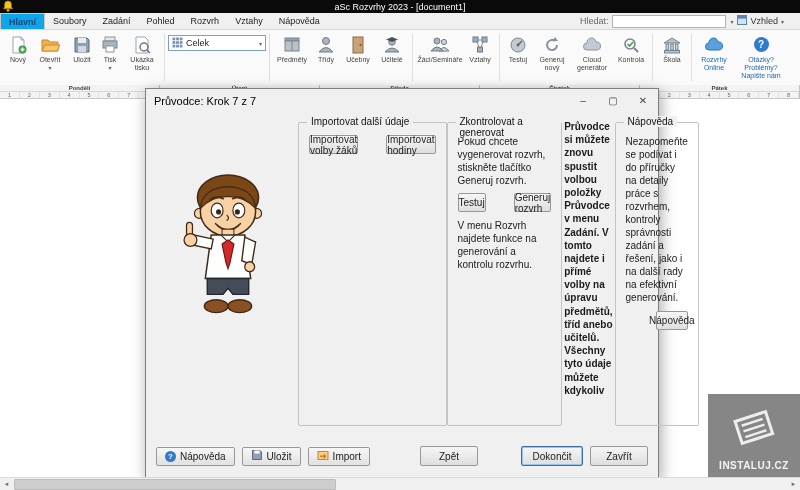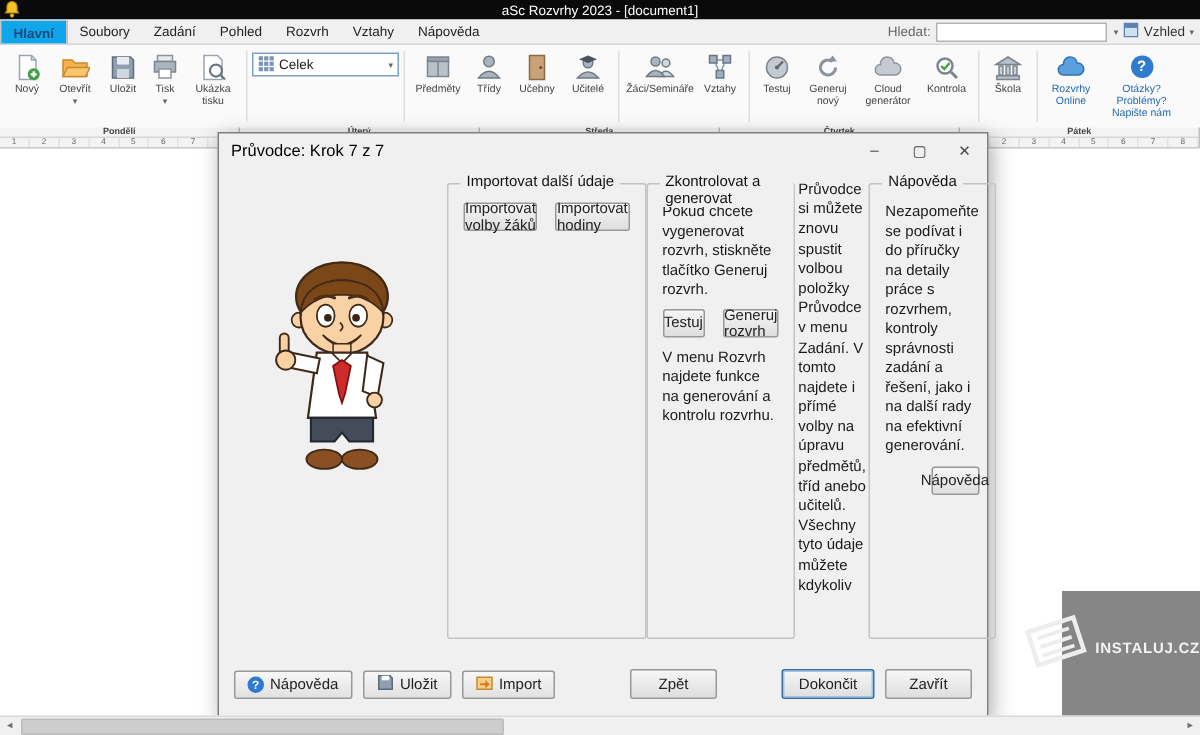--- a/index.html
+++ b/index.html
@@ -10,21 +10,21 @@
   }
   
   .titlebar{position:absolute;top:0;left:0;right:0;height:13px;background:#0a0a0a;
     color:#fff;font-size:9px;display:flex;align-items:center;justify-content:center;}
   .bell{position:absolute;left:2px;top:0px;width:13px;height:13px;display:flex;align-items:center;}
   
   .menubar{position:absolute;top:13px;left:0;right:0;height:16px;background:#f0f0f0;
     border-bottom:1px solid #d6d6d6;display:flex;align-items:stretch;font-size:9px;color:#222;}
   .tab{padding:0 8px;display:flex;align-items:center;cursor:default;}
   .tab.active{background:#0ea5e9;border:1px solid #c6c6c6;border-bottom:none;color:#18497e;font-weight:bold;}
-  .menubar-right{margin-left:auto;display:flex;align-items:center;gap:4px;padding-right:4px;color:#666;}
+  .menubar-right{margin-left:auto;display:flex;align-items:center;gap:4px;padding-right:16px;color:#666;}
   .search-input{width:108px;height:11px;font-size:9px;border:1px solid #b3b3b3;background:#fff;padding:0 2px;outline:none;}
   .dd{font-size:6px;color:#666;}
   .vzhled{display:flex;align-items:center;gap:3px;color:#333;}
   
   .ribbon{position:absolute;top:30px;left:0;right:0;height:54px;background:#fafafa;
     border-bottom:1px solid #d2d2d2;display:flex;align-items:flex-start;padding:2px 2px 0 3px;}
   .rbtn{display:flex;flex-direction:column;align-items:center;padding-top:2px;gap:1px;
     font-size:7px;color:#444;text-align:center;line-height:1.15;}
   .rbtn .ric{height:21px;display:flex;align-items:center;justify-content:center;}
   .rlabel{max-width:100%;}
@@ -49,39 +49,39 @@
     border:1px solid #7f7f7f;box-shadow:2px 4px 14px rgba(0,0,0,.35);display:flex;flex-direction:column;}
   .dlg-title{height:23px;flex:none;display:flex;align-items:center;padding-left:8px;font-size:11px;color:#000;}
   .dlg-controls{margin-left:auto;display:flex;height:100%;}
   .dlg-ctl{width:30px;display:flex;align-items:center;justify-content:center;font-size:10px;color:#444;}
   .dlg-body{flex:1;display:flex;padding:4px 12px 0 10px;min-height:0;}
   .mascot-col{width:142px;flex:none;display:flex;justify-content:center;align-items:flex-start;padding-top:52px;}
   .dlg-right{flex:1;display:flex;font-size:10px;color:#1a1a1a;padding-top:6px;}
   .group{border:1px solid #c3c3c3;border-radius:2px;position:relative;margin-bottom:15px;
     padding:12px 10px 9px 10px;}
   .group-label{position:absolute;top:-7px;left:8px;background:#f0f0f0;padding:0 4px;font-size:10px;color:#111;}
-  .btn-row{display:flex;justify-content:space-between;gap:12px;}
+  .btn-row{display:flex;justify-content:space-between;gap:28px;}
   .gbtn{flex:1;height:17px;background:linear-gradient(#f6f6f6,#dedede);border:1px solid #989898;
     border-radius:2px;font-size:10px;color:#222;display:flex;align-items:center;justify-content:center;cursor:default;}
   .gtext{margin:0 0 6px 0;line-height:1.3;}
   .gtext2{margin:7px 0 0 0;line-height:1.3;}
-  .para{margin:-2px 2px 13px 2px;line-height:1.32;}
+  .para{margin:-2px 2px 13px 2px;line-height:1.32;font-weight:bold;}
   .help-btn-row{display:flex;justify-content:flex-end;margin-top:7px;}
   .help-btn-row .gbtn{flex:none;width:48%;}
   
   .dlg-footer{flex:none;height:30px;display:flex;align-items:center;padding:0 10px 7px 10px;gap:7px;}
   .small-btn{height:17px;display:flex;align-items:center;gap:4px;padding:0 8px;
     background:linear-gradient(#f7f7f7,#e1e1e1);border:1px solid #989898;border-radius:2px;font-size:10px;color:#222;}
   .spacer{flex:1;}
   .nav-btn{width:56px;height:18px;background:linear-gradient(#f6f6f6,#dedede);border:1px solid #989898;
     border-radius:2px;font-size:10px;color:#222;display:flex;align-items:center;justify-content:center;}
   .nav-btn.finish{border:1px solid #3a6ea5;box-shadow:inset 0 0 0 1px #9cc3ea;width:60px;margin-left:36px;}
   
   .watermark{position:absolute;right:0;bottom:12px;width:92px;height:84px;background:rgba(125,125,125,.93);
-    display:flex;flex-direction:row;align-items:center;justify-content:flex-end;padding-bottom:7px;box-sizing:border-box;}
+    display:flex;flex-direction:column;align-items:center;justify-content:flex-end;padding-bottom:7px;box-sizing:border-box;}
   .wm-logo{margin-bottom:4px;}
   .wm-text{color:#f3f3f3;font-size:10px;font-weight:bold;letter-spacing:.5px;}
   
   .hscroll{position:absolute;left:0;right:0;bottom:0;height:12px;background:#f0f0f0;border-top:1px solid #dadada;
     display:flex;align-items:center;}
   .scroll-arrow{width:13px;height:12px;font-size:6px;color:#707070;display:flex;align-items:center;justify-content:center;}
   .scroll-thumb{height:9px;background:#cdcdcd;border:1px solid #bcbcbc;width:320px;margin-left:1px;border-radius:1px;}
 </style>
 </head>
 <body>

